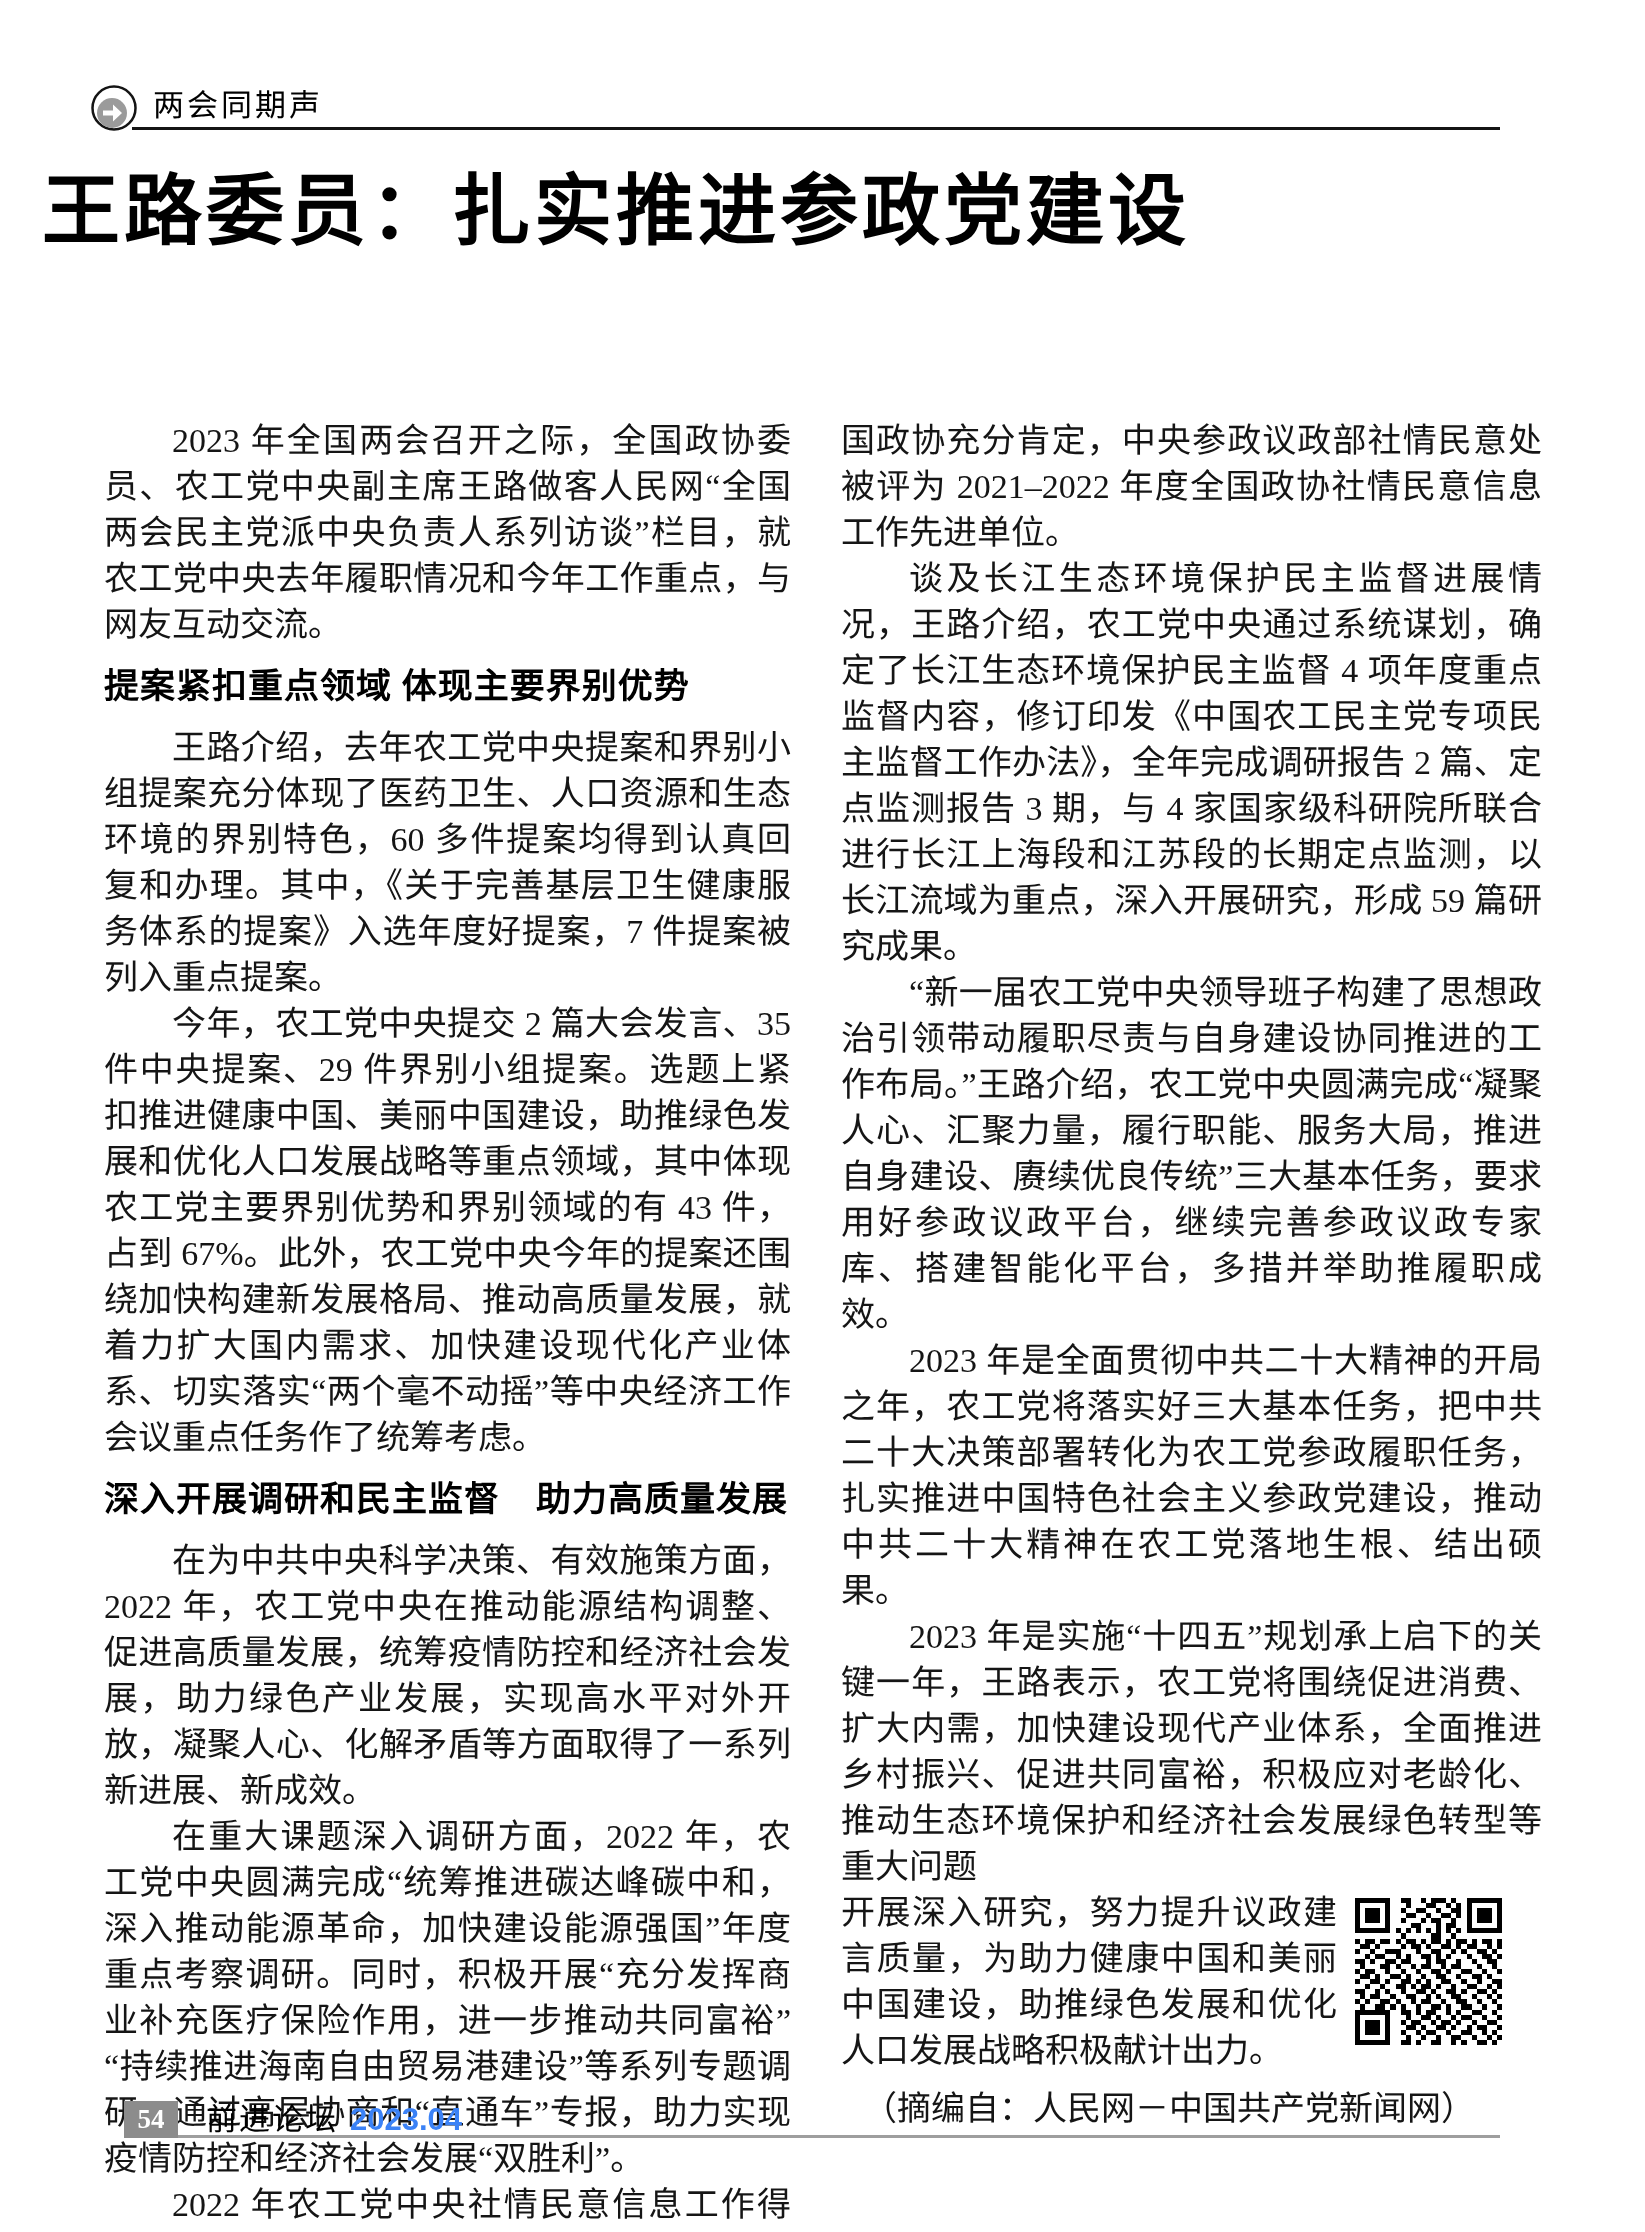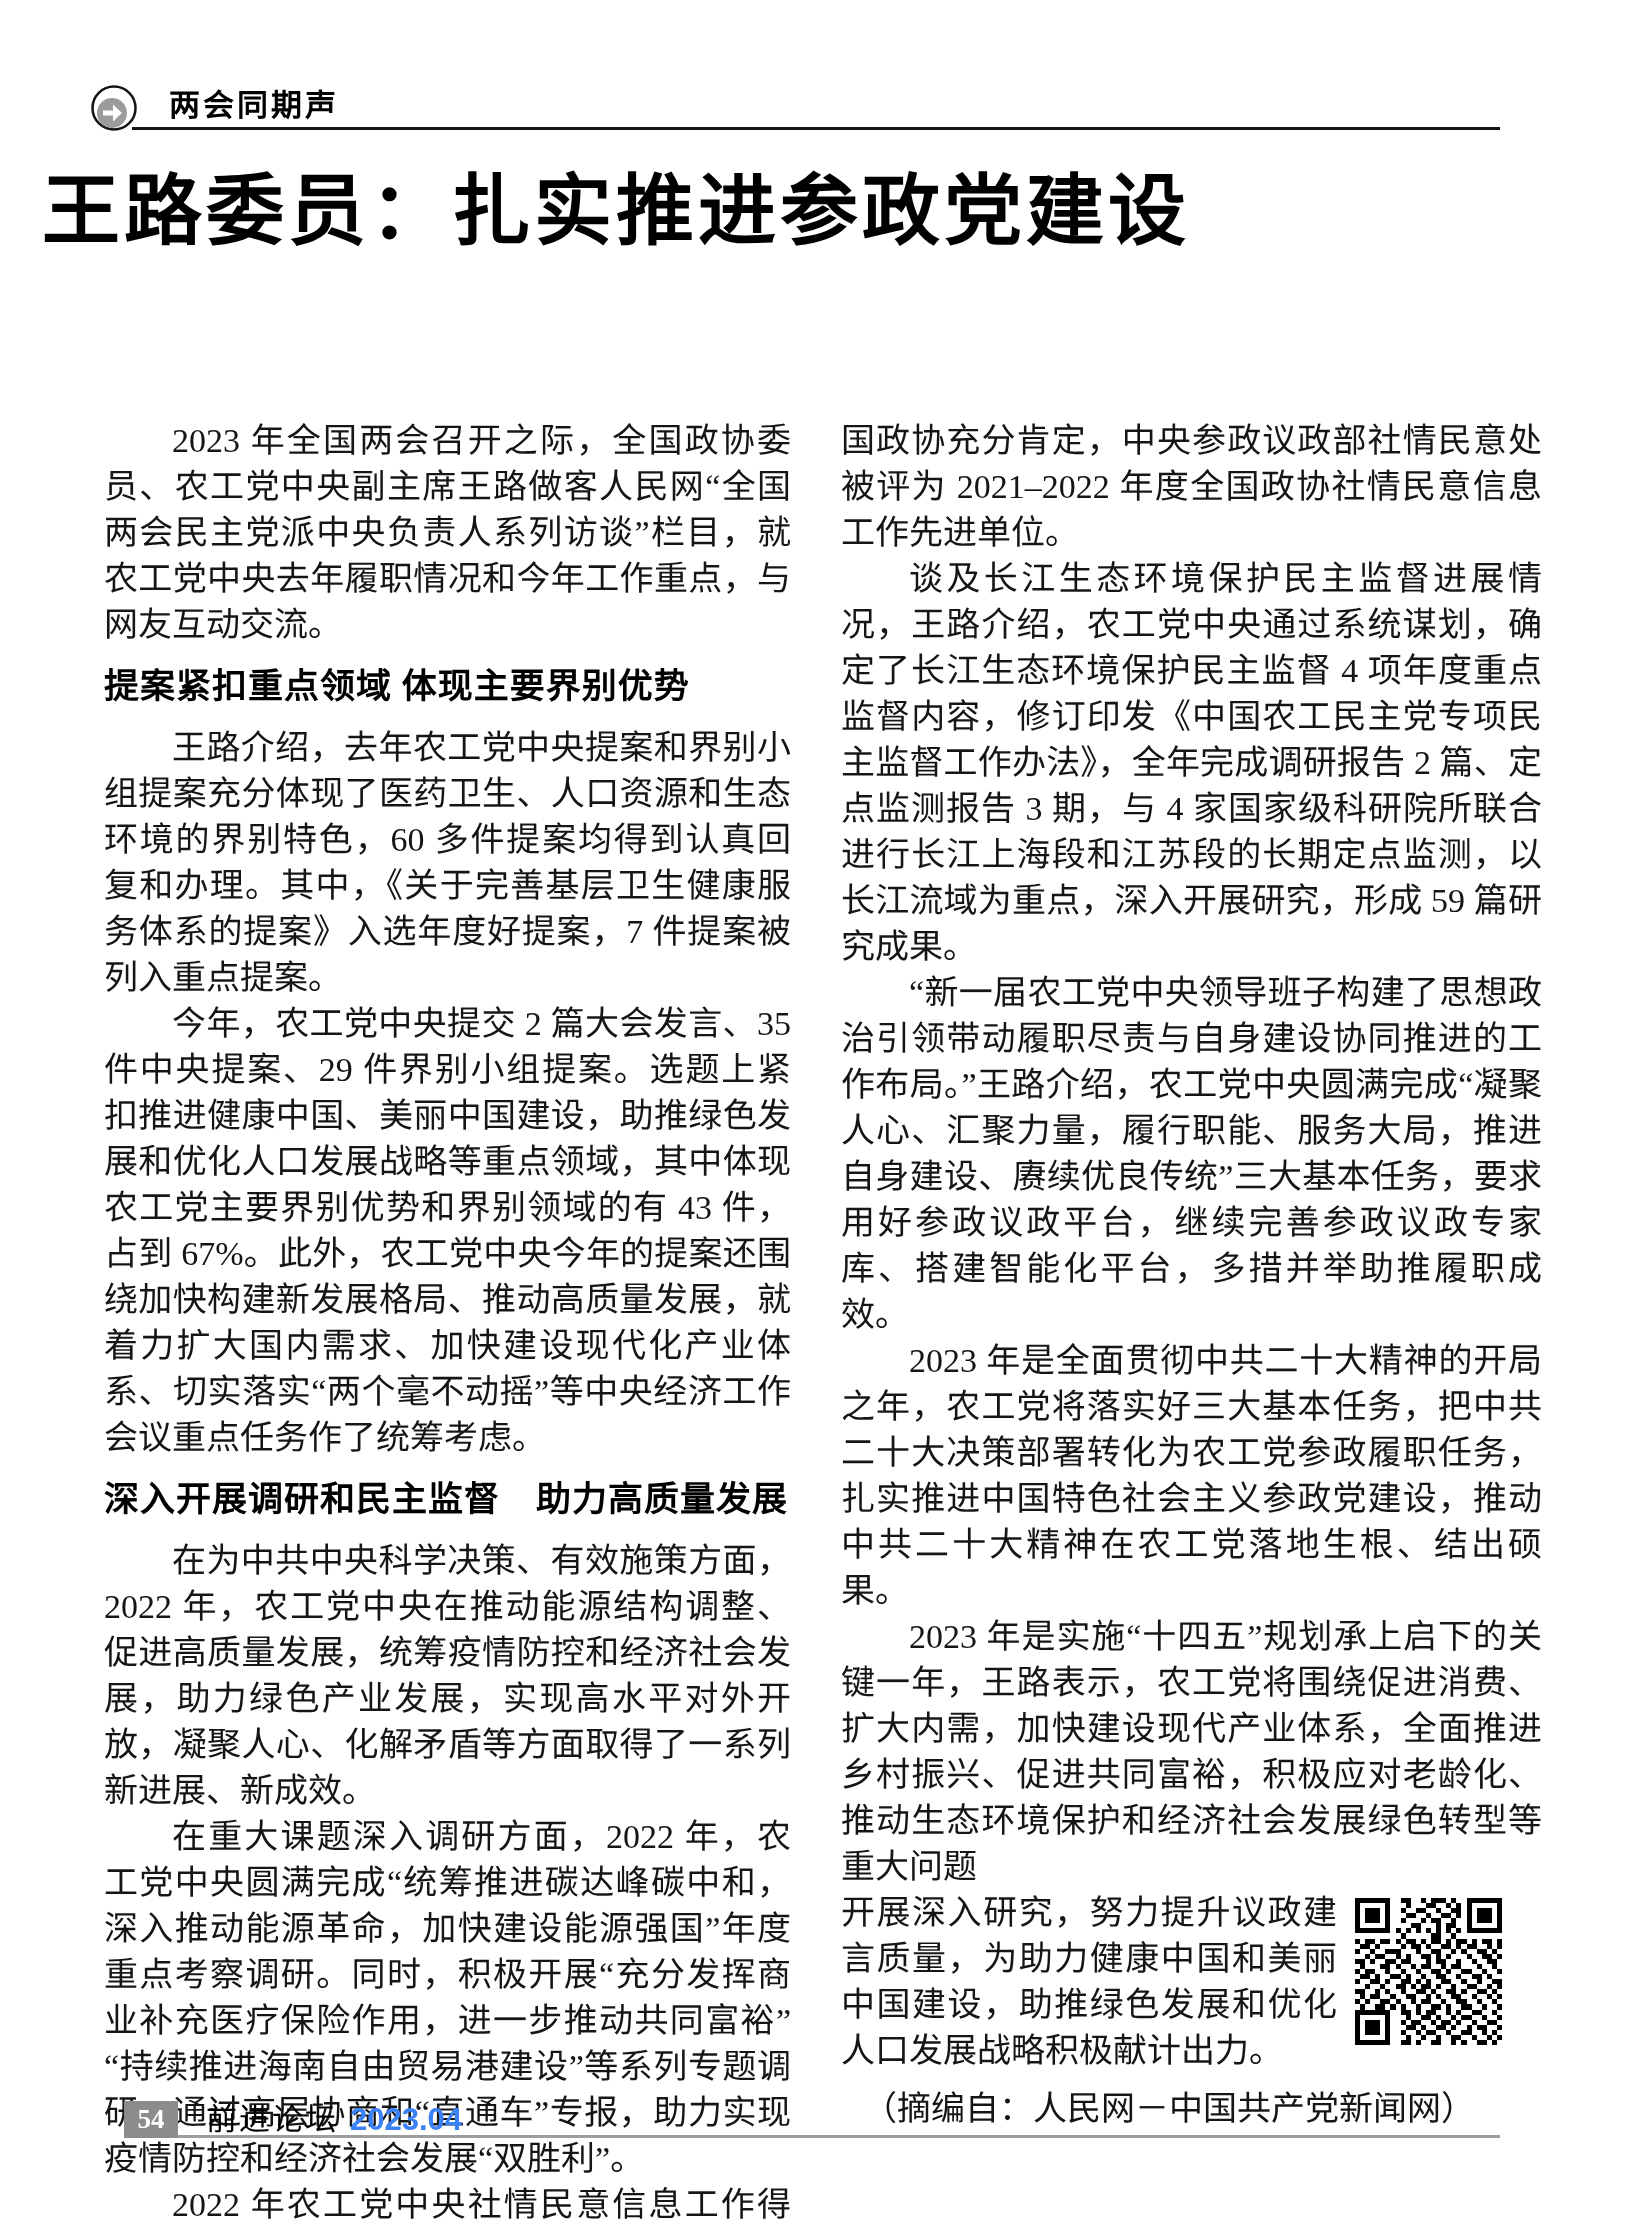--- a/index.html
+++ b/index.html
@@ -8,23 +8,23 @@
     width:1646px;height:2233px;
     background:#ffffff;
     margin:0 auto;
     overflow:hidden;
     font-family:"Liberation Serif","DejaVu Serif",serif;
     color:#111;
   }
   
   .header-icon{position:absolute;left:90px;top:85px;width:52px;height:52px;}
   .eyebrow{
-    position:absolute;left:169px;top:86px;
+    position:absolute;left:153px;top:86px;
     font-family:"Liberation Sans","DejaVu Sans",sans-serif;
-    font-size:31px;font-weight:700;letter-spacing:3px;color:#000;
+    font-size:31px;font-weight:400;letter-spacing:3px;color:#000;
     line-height:40px;
   }
   .header-rule{position:absolute;left:132px;top:127px;width:1368px;height:3px;background:#141414;}
   
   .title{
     position:absolute;left:0;top:161px;width:1335px;
     text-align:left;
     font-family:"Liberation Sans","DejaVu Sans",sans-serif;
     font-weight:900;font-size:78px;line-height:100px;
     letter-spacing:4px;color:#000;padding-left:42px;

